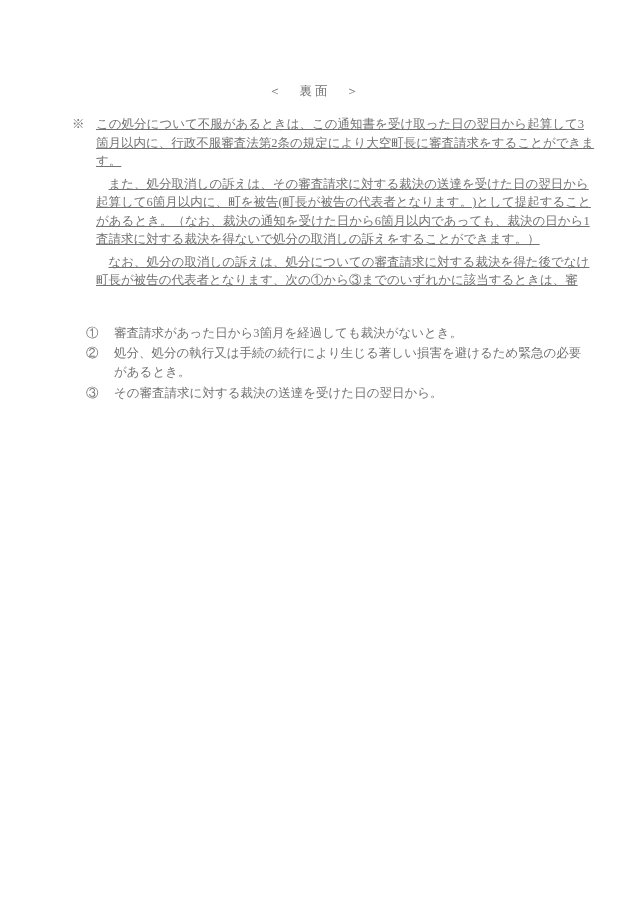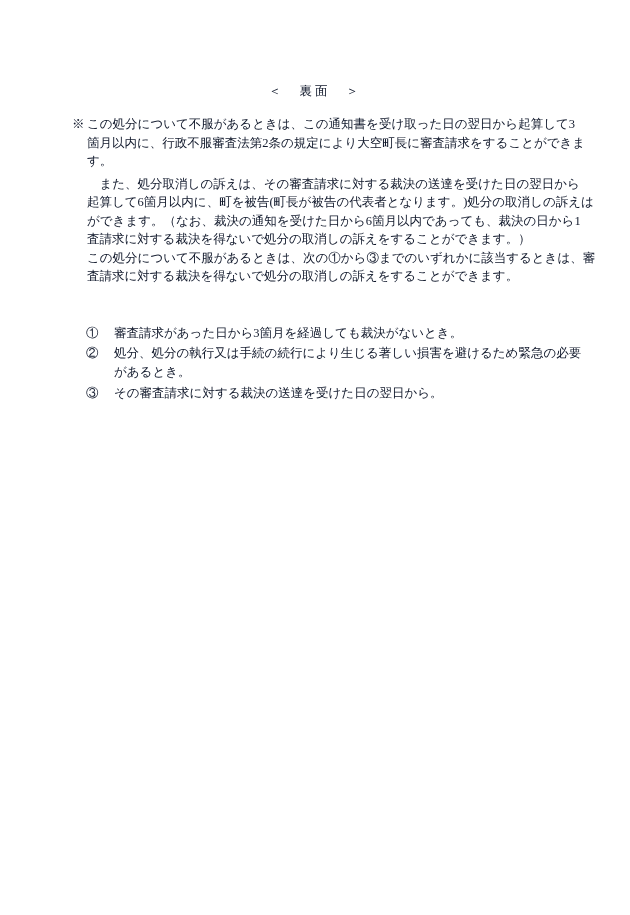--- a/index.html
+++ b/index.html
@@ -5,21 +5,21 @@
   html, body {
     margin: 0;
     padding: 0;
     background: #ffffff;
   }
   .page {
     position: relative;
     width: 630px;
     height: 915px;
     background: #ffffff;
-    color: #0f172a;
+    color: #737373;
     font-family: "Liberation Serif", "DejaVu Serif", serif;
     font-size: 12.5px;
     line-height: 18.5px;
     box-sizing: border-box;
     overflow: hidden;
   }
   .header {
     position: absolute;
     top: 82px;
     left: 0;
@@ -32,21 +32,22 @@
     top: 115px;
     left: 72px;
     right: 48px;
   }
   .notice .marker {
     position: absolute;
     left: 0;
     top: 0;
   }
   .notice .nbody {
-    margin-left: 15px;
+    margin-left: 24px;
+    text-decoration: underline;
   }
   .line {
     white-space: nowrap;
   }
   .line.indent {
     text-indent: 12.5px;
   }
   .para-gap {
     margin-top: 4px;
   }
@@ -77,25 +78,25 @@
 
   <div class="header">＜　裏面　＞</div>
 
   <div class="notice">
     <span class="marker">※</span>
     <div class="nbody">
       <div class="line">この処分について不服があるときは、この通知書を受け取った日の翌日から起算して3</div>
       <div class="line">箇月以内に、行政不服審査法第2条の規定により大空町長に審査請求をすることができま</div>
       <div class="line">す。</div>
       <div class="line indent para-gap">また、処分取消しの訴えは、その審査請求に対する裁決の送達を受けた日の翌日から</div>
-      <div class="line">起算して6箇月以内に、町を被告(町長が被告の代表者となります。)処分の取消しの訴えは</div>
-      <div class="line">ができます。（なお、裁決の通知を受けた日から6箇月以内であっても、裁決の日から1</div>
+      <div class="line">起算して6箇月以内に、町を被告(町長が被告の代表者となります。)として提起すること</div>
+      <div class="line">があるとき。（なお、裁決の通知を受けた日から6箇月以内であっても、裁決の日から1</div>
       <div class="line">査請求に対する裁決を得ないで処分の取消しの訴えをすることができます。）</div>
-      <div class="line">この処分について不服があるときは、次の①から③までのいずれかに該当するときは、審</div>
-      <div class="line">査請求に対する裁決を得ないで処分の取消しの訴えをすることができます。</div>
+      <div class="line indent para-gap">なお、処分の取消しの訴えは、処分についての審査請求に対する裁決を得た後でなけ</div>
+      <div class="line">町長が被告の代表者となります、次の①から③までのいずれかに該当するときは、審</div>
     </div>
   </div>
 
   <div class="items">
 
     <div class="item">
       <span class="num">①</span>
       <div class="itext">
         <div class="line">審査請求があった日から3箇月を経過しても裁決がないとき。</div>
       </div>

